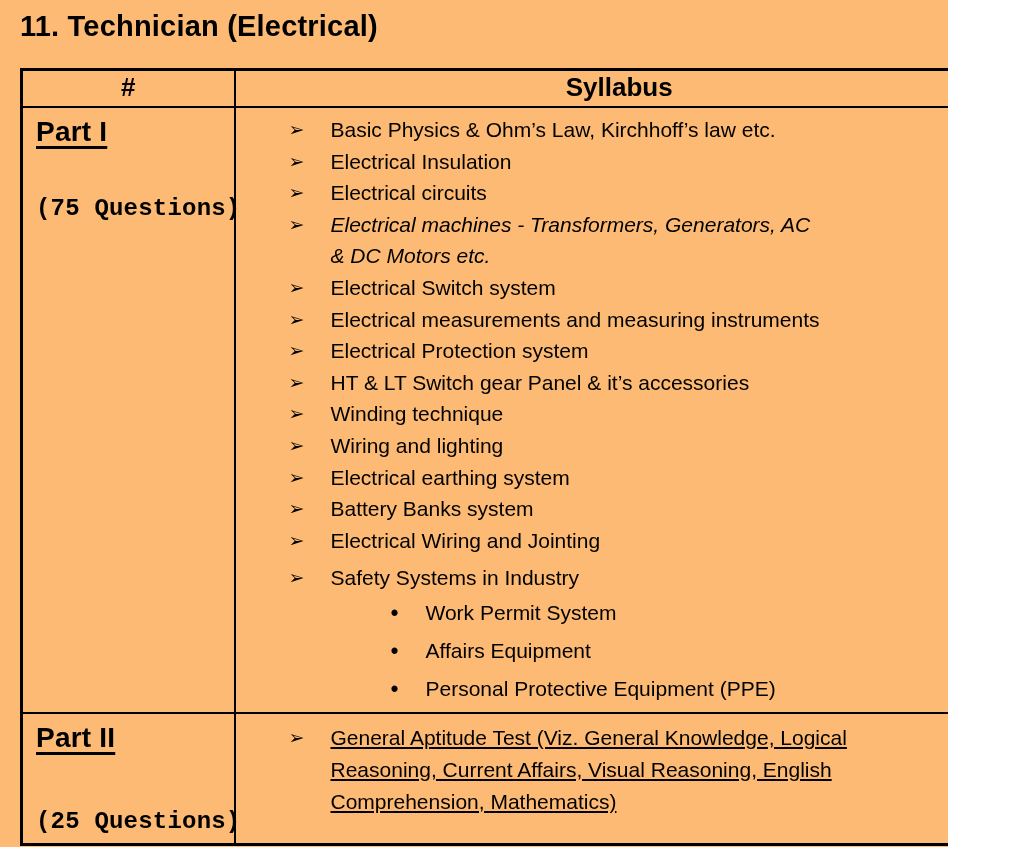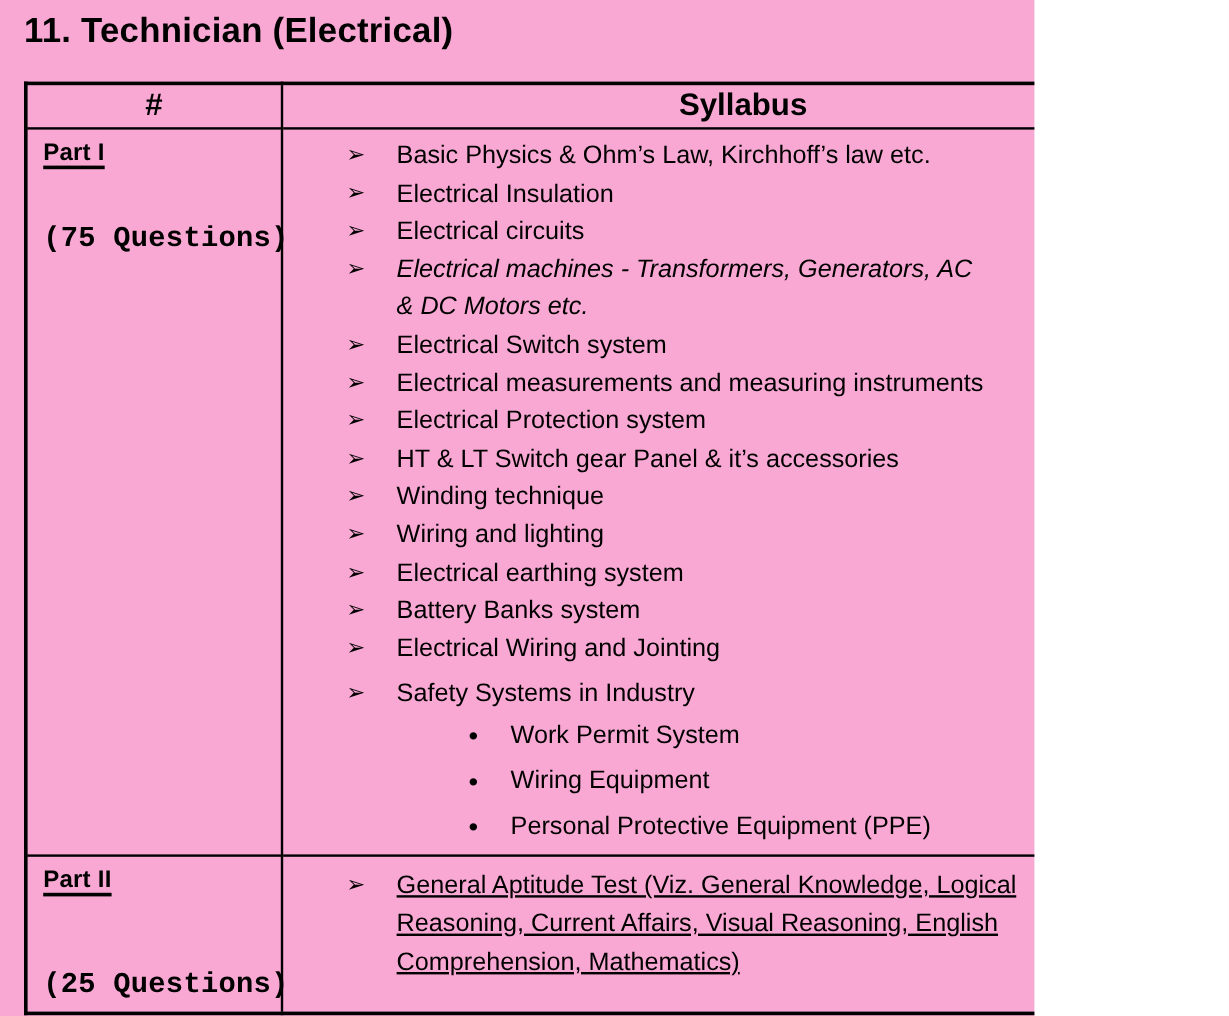--- a/index.html
+++ b/index.html
@@ -3,24 +3,24 @@
 <meta charset="utf-8">
 <style>
   * { box-sizing: border-box; }
   html, body {
     margin: 0; padding: 0;
     background: #ffffff;
     color: #000000;
     font-family: "Liberation Sans", "DejaVu Sans", sans-serif;
   }
   .page {
-    width: 862px;
+    width: 948px;
     height: 847px;
     padding: 6px 18px 0 20px;
-    background: #f9a8d4;
+    background: #fdba74;
     overflow: hidden;
   }
   .doc-title {
     font-size: 29px;
     font-weight: bold;
     margin: 4px 0 0 0;
     letter-spacing: 0.2px;
   }
   table.syllabus-table {
     border-collapse: collapse;
@@ -40,21 +40,21 @@
     font-size: 26px;
     font-weight: bold;
     text-align: center;
     vertical-align: middle;
     padding: 1px 0 3px 0;
   }
   td.part-cell {
     padding: 8px 6px 8px 13px;
   }
   .part-label {
-    font-size: 20px;
+    font-size: 28px;
     font-weight: bold;
     text-decoration: underline;
     text-decoration-thickness: 2.5px;
     text-underline-offset: 5px;
     letter-spacing: 0.2px;
   }
   .part-questions {
     font-size: 24px;
     font-weight: bold;
     margin-top: 47px;
@@ -198,21 +198,21 @@
               <span class="item-text">Safety Systems in Industry</span>
             </li>
           </ul>
           <ul class="dot-list">
             <li class="dot-item">
               <span class="dot-marker">•</span>
               <span class="item-text">Work Permit System</span>
             </li>
             <li class="dot-item">
               <span class="dot-marker">•</span>
-              <span class="item-text">Wiring Equipment</span>
+              <span class="item-text">Affairs Equipment</span>
             </li>
             <li class="dot-item">
               <span class="dot-marker">•</span>
               <span class="item-text">Personal Protective Equipment (PPE)</span>
             </li>
           </ul>
         </td>
       </tr>
       <tr class="row-part2">
         <td class="part-cell part2">

